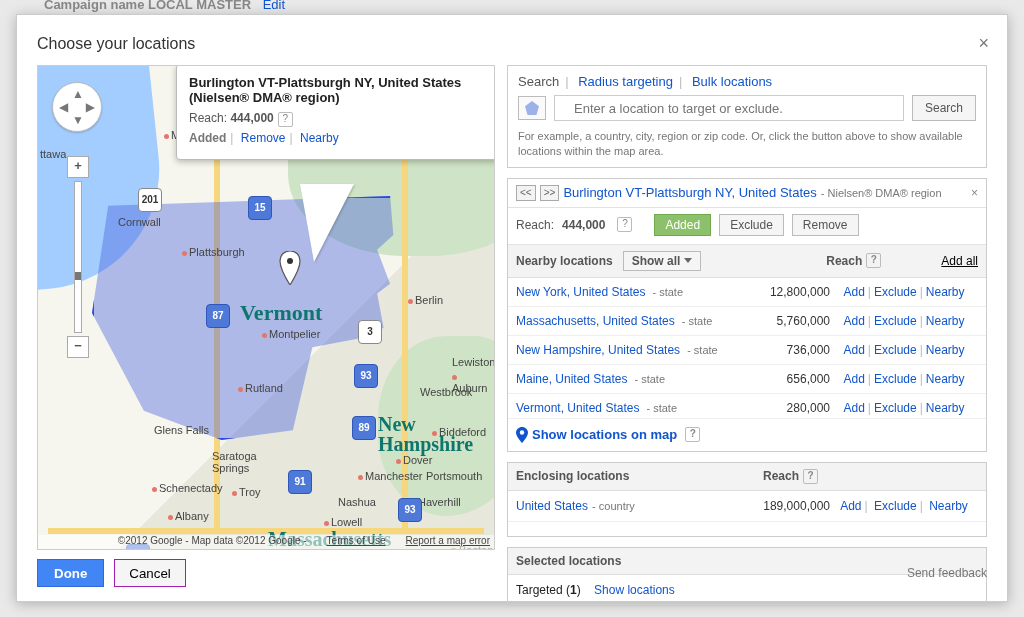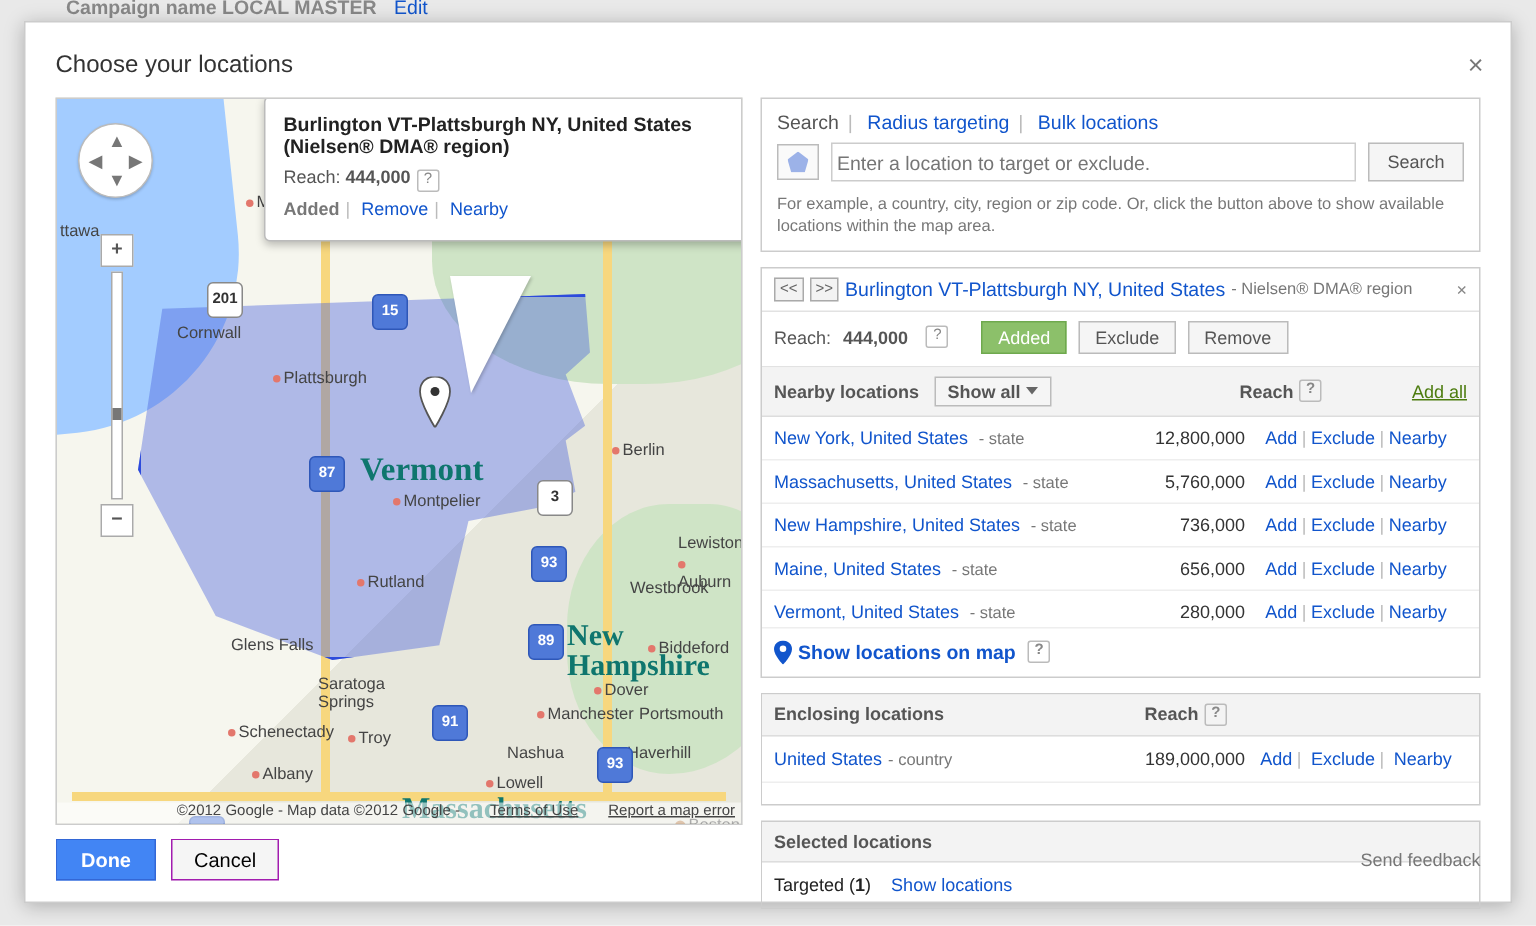--- a/index.html
+++ b/index.html
@@ -55,37 +55,37 @@
   .tail{position:absolute;left:262px;top:118px;width:0;height:0;border-left:14px solid transparent;border-right:40px solid transparent;border-top:78px solid #fff;filter:drop-shadow(1px 1px 1px rgba(0,0,0,.2))}
   .q{display:inline-block;width:13px;height:13px;border:1px solid #bbb;color:#888;font-size:10px;text-align:center;line-height:12px;margin-left:4px;border-radius:2px}
   
   .box{border:1px solid #ccc}
   .tabbar{padding:8px 10px 6px 10px;font-size:13px;color:#555}
   .tabbar a{color:#1155cc;text-decoration:none}
   .tabbar .sep{color:#bbb;margin:0 6px}
   .searchrow{display:flex;align-items:center;gap:8px;padding:0 10px 8px 10px}
   .pent{width:26px;height:22px;border:1px solid #bbb;display:flex;align-items:center;justify-content:center;background:#fafafa}
   .pent-inner{width:14px;height:14px;background:#9cb2e8;clip-path:polygon(50% 0,100% 38%,82% 100%,18% 100%,0 38%)}
-  input[type=text]{height:24px;border:1px solid #ccc;padding:0 3px;font-size:13px;color:#555}
+  input[type=text]{height:24px;border:1px solid #ccc;padding:0 19px;font-size:13px;color:#555}
   .btn{height:26px;border:1px solid #bbb;background:#f5f5f5;color:#555;padding:0 12px;font-size:12px;cursor:pointer}
   .hint{font-size:11px;color:#777;padding:0 10px 8px 10px;line-height:1.35}
   
   .selhdr{display:flex;align-items:center;gap:4px;padding:6px 8px;font-size:12px;border-bottom:1px solid #e2e2e2}
   .mini{display:inline-block;border:1px solid #aaa;background:#f3f3f3;color:#666;font-size:10px;padding:0 3px;height:14px;line-height:14px;cursor:pointer}
   .selhdr a.loc{color:#1155cc;text-decoration:none;font-size:13px}
   .selhdr .meta{color:#777;font-size:11px}
   .selhdr .xx{margin-left:auto;color:#888;cursor:pointer}
   .reachrow{display:flex;align-items:center;gap:8px;padding:6px 8px 8px 8px;font-size:12px;color:#555}
   .chip{border:1px solid #bbb;background:#f5f5f5;color:#555;height:22px;padding:0 10px;font-size:12px;cursor:pointer}
   .chip.added{background:#8cc06a;border-color:#6fa94e;color:#fff}
   
   .tbl{border-top:1px solid #e2e2e2}
   .thead,.trow{display:flex;align-items:center;font-size:12px}
   .thead{background:#f3f3f3;color:#555;font-weight:bold;padding:6px 8px;border-bottom:1px solid #ddd}
-  .thead a.addall{color:#4d7c0f;font-weight:normal}
+  .thead a.addall{color:#000000;font-weight:normal}
   .tbody{max-height:140px;overflow:auto}
   .trow{padding:7px 8px;border-bottom:1px solid #eee}
   .trow a.nm{color:#1155cc;text-decoration:none}
   .trow .type{color:#777;font-size:11px;margin-left:4px}
   .trow .reach{width:90px;text-align:right;color:#333}
   .trow .acts{width:148px;text-align:center}
   .trow .acts a{color:#1155cc;text-decoration:none}
   .trow .acts .sep{color:#bbb;margin:0 3px}
   .nmcol{flex:1}
   .maplink{padding:8px;border-top:1px solid #eee;font-weight:bold;color:#1155cc;display:flex;align-items:center;gap:4px}

